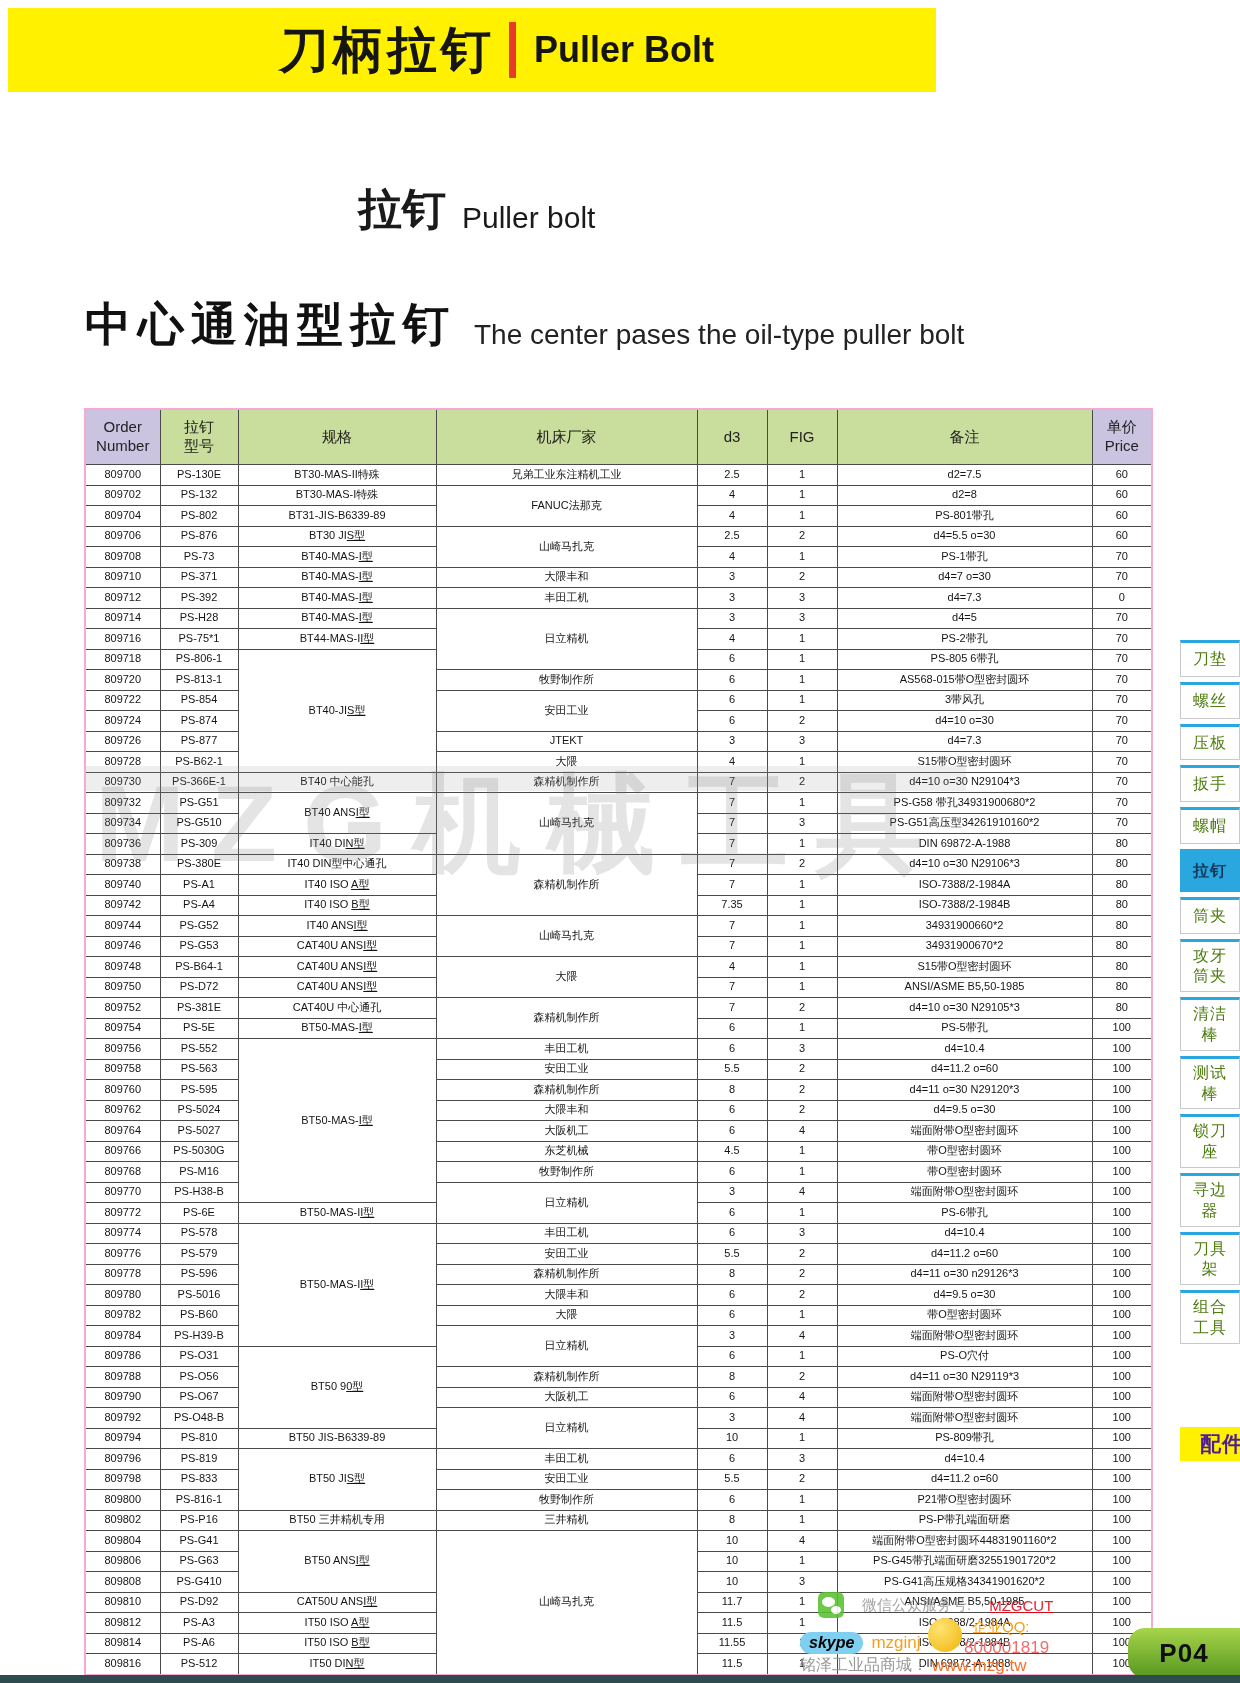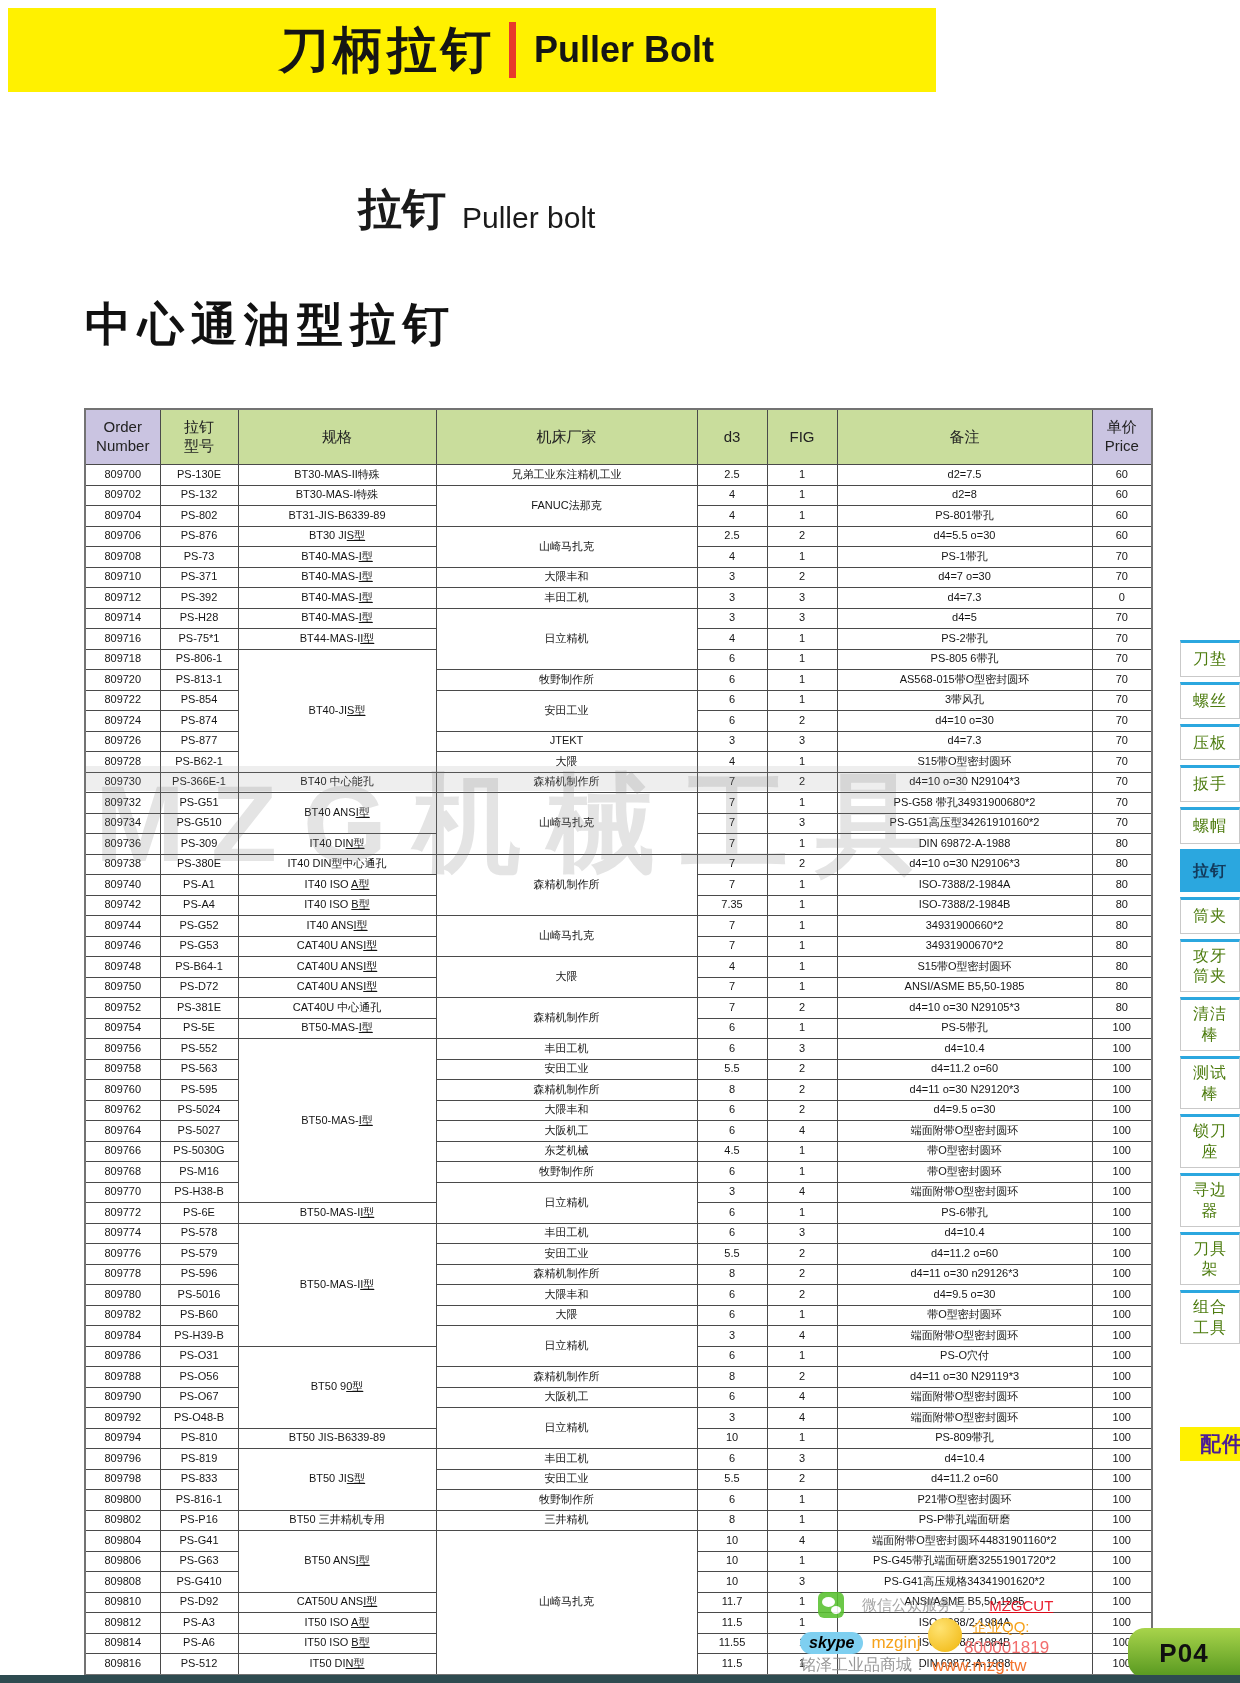--- a/index.html
+++ b/index.html
@@ -17,21 +17,21 @@
   .subtitle{position:absolute;left:358px;top:180px;display:flex;align-items:flex-end;gap:16px;}
   .subtitle .zh{font-size:44px;font-weight:600;color:#1a1a1a;}
   .subtitle .en{font-size:30px;color:#1a1a1a;padding-bottom:4px;}
   .section-title{position:absolute;left:85px;top:294px;display:flex;align-items:flex-end;gap:18px;}
   .section-title .zh{font-size:46px;font-weight:700;letter-spacing:7px;color:#111;}
   .section-title .en{font-size:28px;font-weight:500;color:#222;padding-bottom:5px;}
 
   
   table.spec{position:absolute;left:84px;top:408px;width:1067px;border-collapse:collapse;table-layout:fixed;}
   table.spec th,table.spec td{border:1px solid #4a4a4a;padding:0 2px;text-align:center;overflow:hidden;}
-  table.spec{border:2px solid #737373;}
+  table.spec{border:2px solid #f9a8d4;}
   table.spec thead th{height:54px;font-size:15px;font-weight:500;color:#222;white-space:pre-line;line-height:1.25;}
   .h-green{background:#C9DD9C;}
   .h-purple{background:#CAC4E1;}
   th.h-order{font-size:14px;}
   table.spec td{height:19.5px;font-size:11px;line-height:1.05;color:#151515;background:transparent;}
   td.c-order{font-size:11.5px;}
   td.c-model{text-align:left;padding-left:4px;font-size:11.5px;}
   td.c-remark{font-size:11px;}
   .u2{text-decoration:underline;}
 
@@ -91,20 +91,21 @@
     <span class="banner-en">Puller Bolt</span>
   </div>
 
   <div class="subtitle">
     <span class="zh">拉钉</span>
     <span class="en">Puller bolt</span>
   </div>
 
   <div class="section-title">
     <span class="zh">中心通油型拉钉</span>
+    <span class="en">The center pases the oil-type puller bolt</span>
   </div>
 
   <table class="spec">
     <colgroup>
       <col style="width:75px">
         <col style="width:78px">
         <col style="width:198px">
         <col style="width:261px">
       <col style="width:70px">
         <col style="width:70px">

